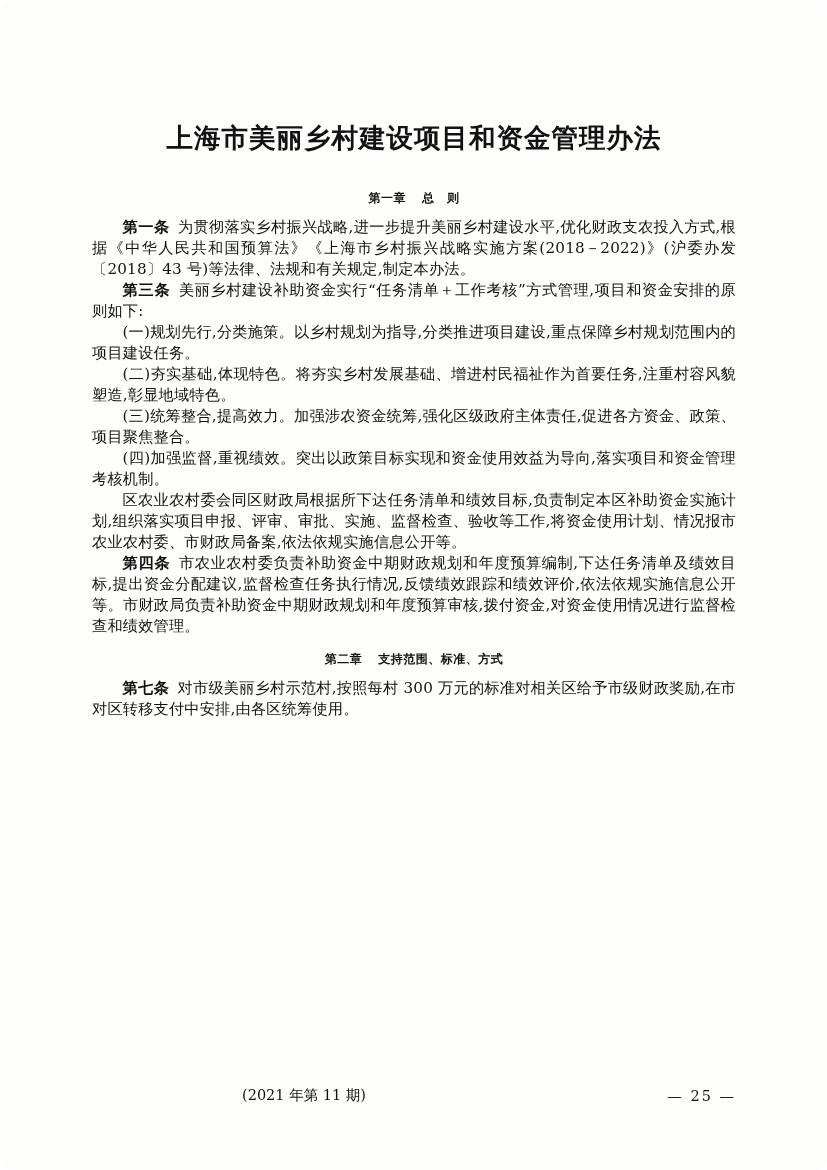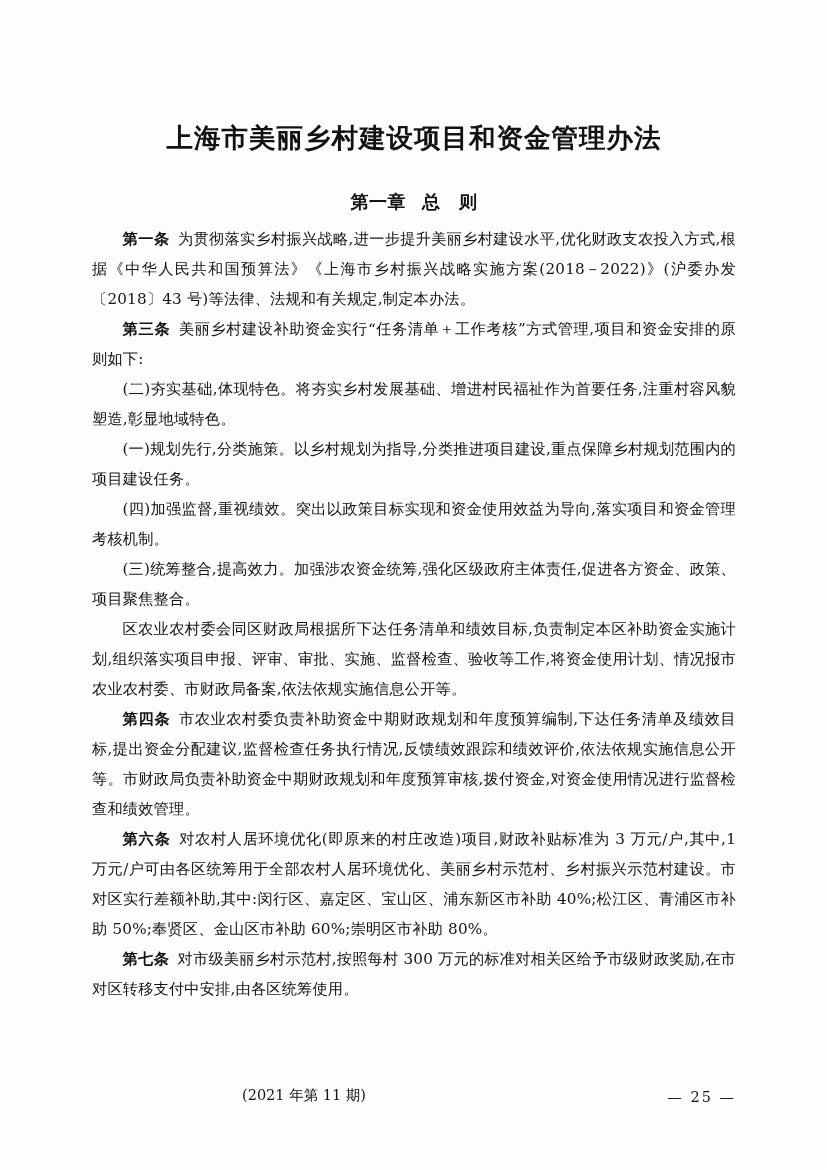--- a/index.html
+++ b/index.html
@@ -32,33 +32,33 @@
   .doc-title {
     text-align: center;
     font-size: 26.5px;
     font-weight: bold;
     letter-spacing: 1px;
     margin: 0 0 34px 0;
     font-family: "DejaVu Serif", "Liberation Serif", serif;
   }
   .chapter-heading {
     text-align: center;
-    font-size: 18px;
+    font-size: 12px;
     font-weight: bold;
     margin: 14px 0 10px 0;
     letter-spacing: 0.5px;
   }
   .chapter-heading .ch-gap {
     display: inline-block;
     width: 16px;
   }
   p.para {
     margin: 0;
     font-size: 15.2px;
-    line-height: 30px;
+    line-height: 21px;
     text-align: justify;
     text-justify: inter-ideograph;
     text-indent: 2em;
     letter-spacing: 0.2px;
   }
   .art-label {
     font-weight: bold;
     letter-spacing: 0.5px;
   }
   .art-gap {
@@ -66,49 +66,51 @@
     width: 8px;
   }
   .footer {
     position: absolute;
     left: 92px;
     top: 1086px;
     width: 644px;
     font-size: 14.5px;
     display: flex;
     justify-content: space-between;
-    align-items: flex-end;
+    align-items: center;
   }
   .footer-center {
     margin-left: 150px;
   }
   .footer-page {
     letter-spacing: 2px;
   }
 </style>
 </head>
 <body>
 
 <div class="page">
   <div class="content">
     <h1 class="doc-title">上海市美丽乡村建设项目和资金管理办法</h1>
 
     <div class="chapter-heading">
       <span>第一章</span><span class="ch-gap"></span><span>总　则</span>
     </div>
     <p class="para"><span class="art-label">第一条</span><span class="art-gap"></span><span>为贯彻落实乡村振兴战略,进一步提升美丽乡村建设水平,优化财政支农投入方式,根据《中华人民共和国预算法》《上海市乡村振兴战略实施方案(2018－2022)》(沪委办发〔2018〕43 号)等法律、法规和有关规定,制定本办法。</span></p>
     <p class="para"><span class="art-label">第三条</span><span class="art-gap"></span><span>美丽乡村建设补助资金实行“任务清单＋工作考核”方式管理,项目和资金安排的原则如下:</span></p>
+    <p class="para"><span>(一)规划先行,分类施策。以乡村规划为指导,分类推进项目建设,重点保障乡村规划范围内的项目建设任务。</span></p>
     <p class="para"><span>(二)夯实基础,体现特色。将夯实乡村发展基础、增进村民福祉作为首要任务,注重村容风貌塑造,彰显地域特色。</span></p>
-    <p class="para"><span>(一)规划先行,分类施策。以乡村规划为指导,分类推进项目建设,重点保障乡村规划范围内的项目建设任务。</span></p>
+    <p class="para"><span>(三)统筹整合,提高效力。加强涉农资金统筹,强化区级政府主体责任,促进各方资金、政策、项目聚焦整合。</span></p>
     <p class="para"><span>(四)加强监督,重视绩效。突出以政策目标实现和资金使用效益为导向,落实项目和资金管理考核机制。</span></p>
-    <p class="para"><span>(三)统筹整合,提高效力。加强涉农资金统筹,强化区级政府主体责任,促进各方资金、政策、项目聚焦整合。</span></p>
     <p class="para"><span>区农业农村委会同区财政局根据所下达任务清单和绩效目标,负责制定本区补助资金实施计划,组织落实项目申报、评审、审批、实施、监督检查、验收等工作,将资金使用计划、情况报市农业农村委、市财政局备案,依法依规实施信息公开等。</span></p>
     <p class="para"><span class="art-label">第四条</span><span class="art-gap"></span><span>市农业农村委负责补助资金中期财政规划和年度预算编制,下达任务清单及绩效目标,提出资金分配建议,监督检查任务执行情况,反馈绩效跟踪和绩效评价,依法依规实施信息公开等。市财政局负责补助资金中期财政规划和年度预算审核,拨付资金,对资金使用情况进行监督检查和绩效管理。</span></p>
 
-    <p class="para"><span class="art-label">第六条</span><span class="art-gap"></span><span>对农村人居环境优化(即原来的村庄改造)项目,财政补贴标准为 3 万元/户,其中,1 万元/户可由各区统筹用于全部农村人居环境优化、美丽乡村示范村、乡村振兴示范村建设。市对区实行差额补助,其中:闵行区、嘉定区、宝山区、浦东新区市补助 40%;松江区、青浦区市补助 50%;奉贤区、金山区市补助 60%;崇明区市补助 80%。</span></p>
+    <div class="chapter-heading">
+      <span>第二章</span><span class="ch-gap"></span><span>支持范围、标准、方式</span>
+    </div>
     <p class="para"><span class="art-label">第七条</span><span class="art-gap"></span><span>对市级美丽乡村示范村,按照每村 300 万元的标准对相关区给予市级财政奖励,在市对区转移支付中安排,由各区统筹使用。</span></p>
     <p class="para"></p>
 
   </div>
 
   <div class="footer">
     <span class="footer-center">(2021 年第 11 期)</span>
     <span class="footer-page">— 25 —</span>
   </div>
 </div>

